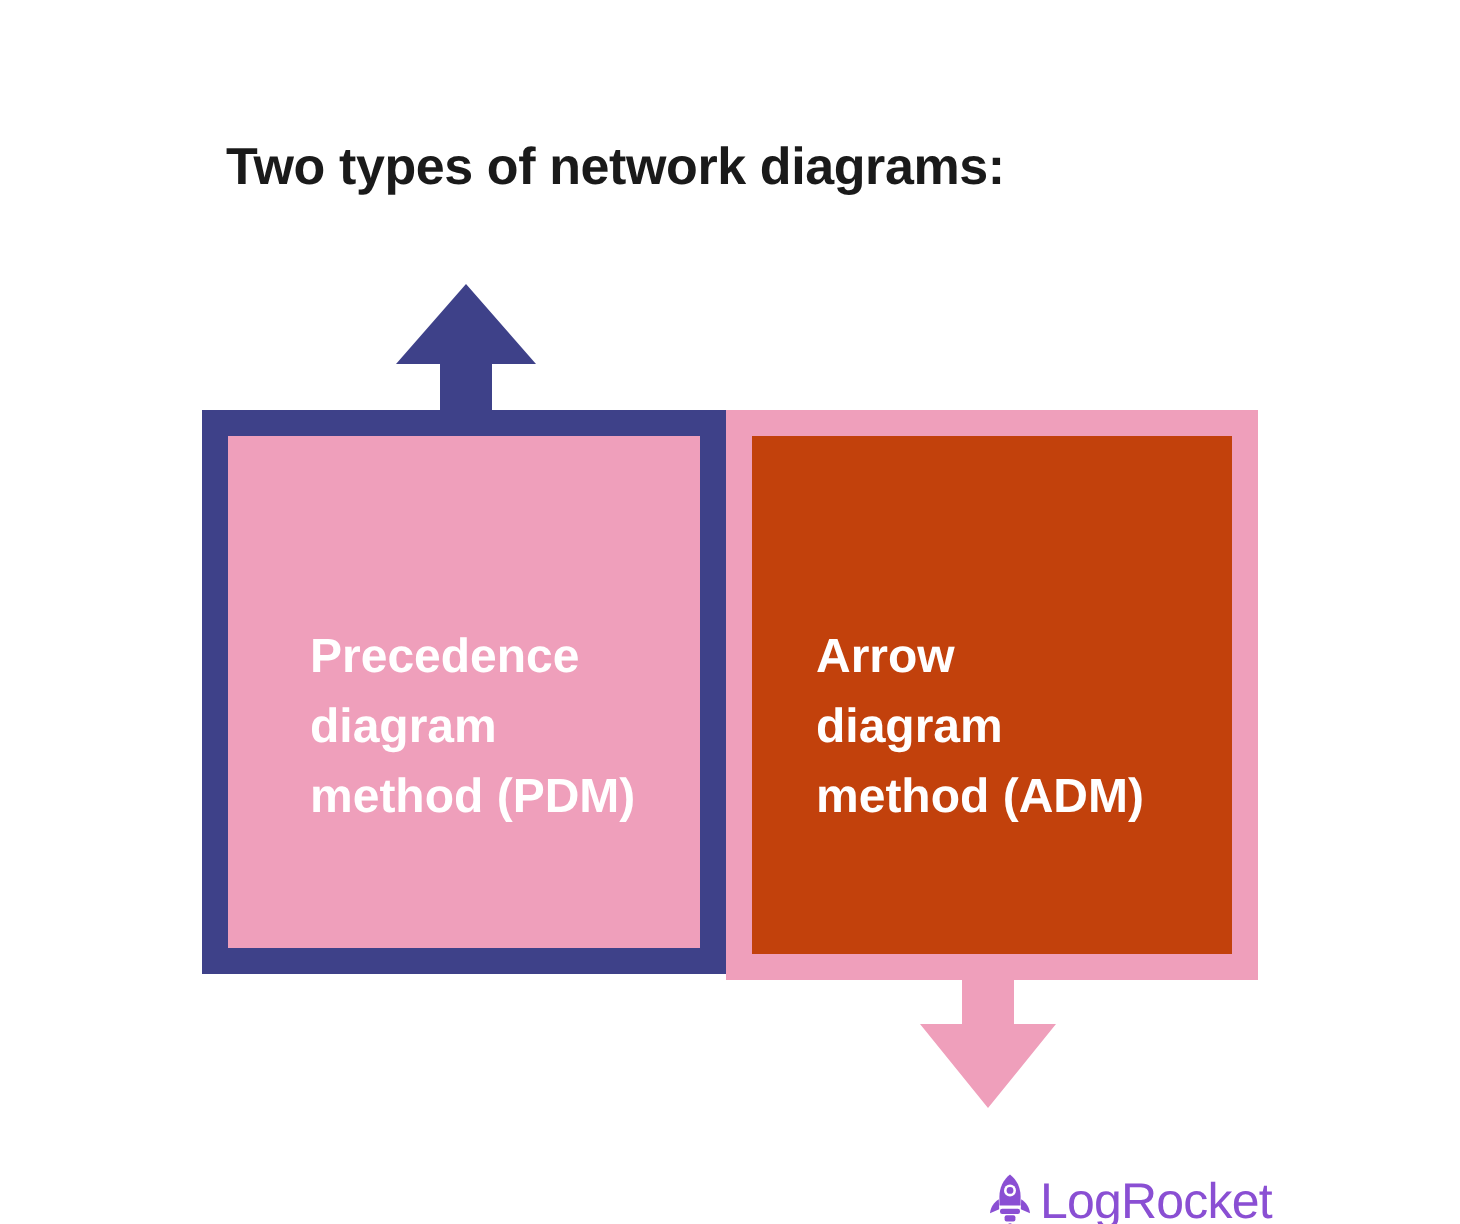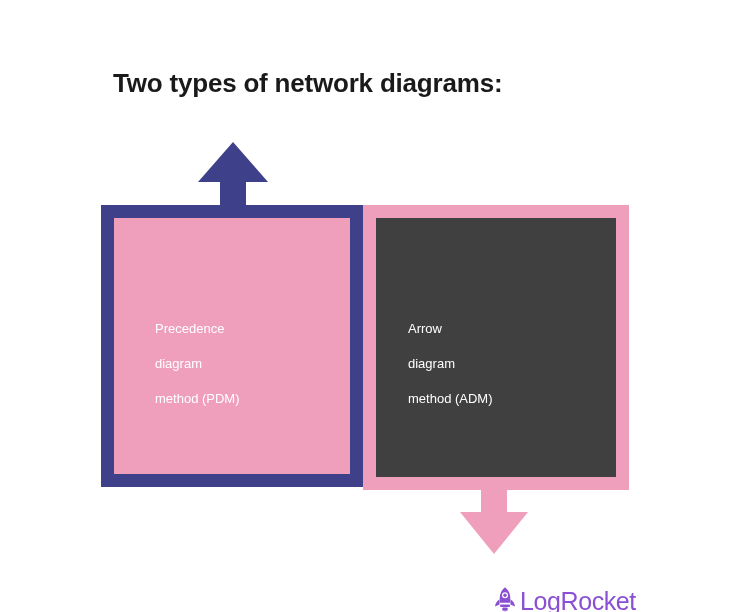--- a/index.html
+++ b/index.html
@@ -59,30 +59,30 @@
   }
 
   
   .box-adm {
     position: absolute;
     left: 363px;
     top: 175px;
     width: 266px;
     height: 285px;
     box-sizing: border-box;
-    background: #404040;
+    background: #c2410c;
     border: 13px solid #ef9fbb;
     z-index: 3;
   }
 
   .box-label {
     position: absolute;
     color: #ffffff;
-    font-size: 13px;
-    font-weight: normal;
+    font-size: 24px;
+    font-weight: bold;
     line-height: 35px;
     white-space: pre-line;
   }
   .label-pdm {
     left: 41px;
     top: 93px;
   }
   .label-adm {
     left: 32px;
     top: 93px;

